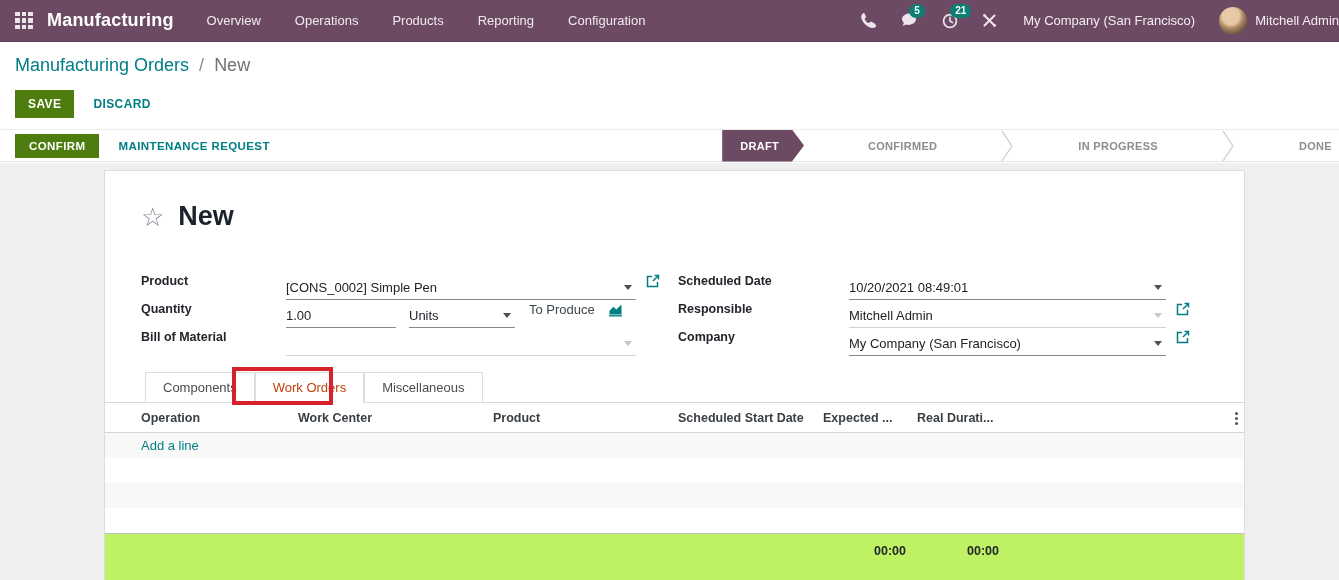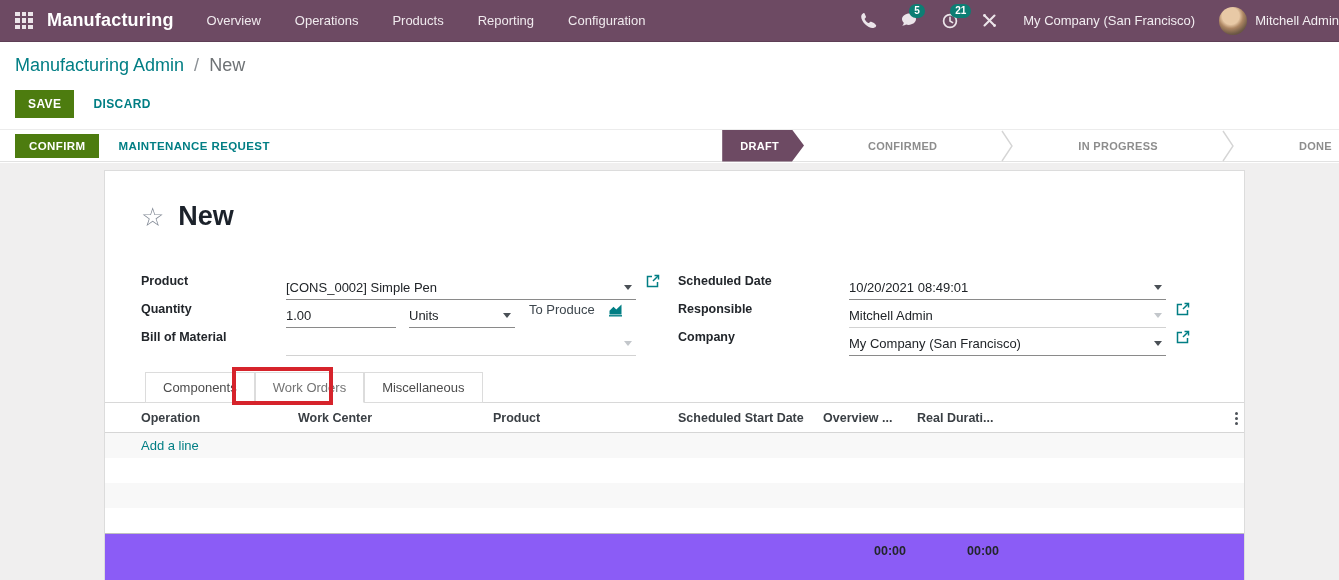--- a/index.html
+++ b/index.html
@@ -78,37 +78,37 @@
   .w-product { width:350px; } .w-qty { width:110px; } .w-uom { width:106px; margin-left:13px; }
   .w-bom { width:350px; } .w-right { width:317px; }
   .to-produce { font-size:13px; color:#3d464d; margin-left:14px; white-space:nowrap; }
   .graph-icon { margin-left:13px; display:flex; cursor:pointer; }
 
   
   .tabs { position:absolute; left:0; top:200px; width:100%; height:32px;
           border-bottom:1px solid #d8d8d8; padding-left:40px; display:flex; align-items:flex-end; }
   .tab { font-size:13px; color:#4c4c4c; padding:7px 17px; border:1px solid #dcdcdc;
          background:#fff; cursor:pointer; margin-bottom:-1px; }
-  .tab.active { color:#737373; border-bottom-color:#fff; }
+  .tab.active { color:#c2410c; border-bottom-color:#fff; }
   .red-box { position:absolute; left:127px; top:196px; width:101px; height:38px;
              border:4px solid #d6232b; pointer-events:none; z-index:5; }
 
   
   .list-head { position:absolute; left:0; top:233px; width:100%; height:29px;
                border-bottom:1px solid #d6d6d6; }
   .col { position:absolute; top:7px; font-size:12.5px; font-weight:bold; color:#3a3f44; cursor:pointer; white-space:nowrap; }
   .col.c0{left:36px;} .col.c1{left:193px;} .col.c2{left:388px;} .col.c3{left:573px;} .col.c4{left:718px;} .col.c5{left:812px;}
   .vdots { position:absolute; left:1126px; top:7px; display:flex; flex-direction:column; align-items:center; cursor:pointer; padding:0 4px; }
   .vdots span { width:3px; height:3px; border-radius:50%; background:#4d5258; margin:1px 0; }
   .rows { position:absolute; left:0; top:262px; width:100%; }
   .lrow { height:25px; }
   .lrow.odd { background:#f8f8f8; }
   .add-line { font-size:13px; color:#017e84; line-height:25px; padding-left:36px; cursor:pointer; }
   .totals { position:absolute; left:0; top:362px; width:100%; height:48px;
-            border-top:1px solid #bfbfbf; background:#8b5cf6; }
+            border-top:1px solid #bfbfbf; background:#bef264; }
   .tot { position:absolute; top:10px; font-size:12.5px; font-weight:bold; color:#22262b; text-align:right; }
   .tot.exp { left:714px; width:87px; }
   .tot.real { left:809px; width:85px; }
 </style>
 </head>
 <body>
 
 <div class="navbar">
   <div class="apps-grid">
     <span></span>
@@ -155,21 +155,21 @@
           <circle cx="12.5" cy="12.5" r="1.4" fill="#ece5ea"></circle>
         </svg>
     </div>
     <div class="tray-company">My Company (San Francisco)</div>
     <div class="avatar"></div>
     <div class="user-name">Mitchell Admin</div>
   </div>
 </div>
 
 <div class="breadcrumb">
-  <span class="bc-link">Manufacturing Admin</span>
+  <span class="bc-link">Manufacturing Orders</span>
   <span class="bc-sep">/</span>
   <span class="bc-current">New</span>
 </div>
 
 <div class="cp-buttons">
   <button class="btn-primary">SAVE</button>
   <button class="btn-link">DISCARD</button>
 </div>
 
 <div class="statusbar">
@@ -281,21 +281,21 @@
       <div class="tab active">Work Orders</div>
       <div class="tab">Miscellaneous</div>
     </div>
     <div class="red-box"></div>
 
     <div class="list-head">
       <span class="col c0">Operation</span>
       <span class="col c1">Work Center</span>
       <span class="col c2">Product</span>
       <span class="col c3">Scheduled Start Date</span>
-      <span class="col c4">Overview ...</span>
+      <span class="col c4">Expected ...</span>
       <span class="col c5">Real Durati...</span>
       <span class="vdots">
           <span></span>
           <span></span>
           <span></span>
         </span>
     </div>
     <div class="rows">
       <div class="lrow odd">
         <span class="add-line">Add a line</span>

